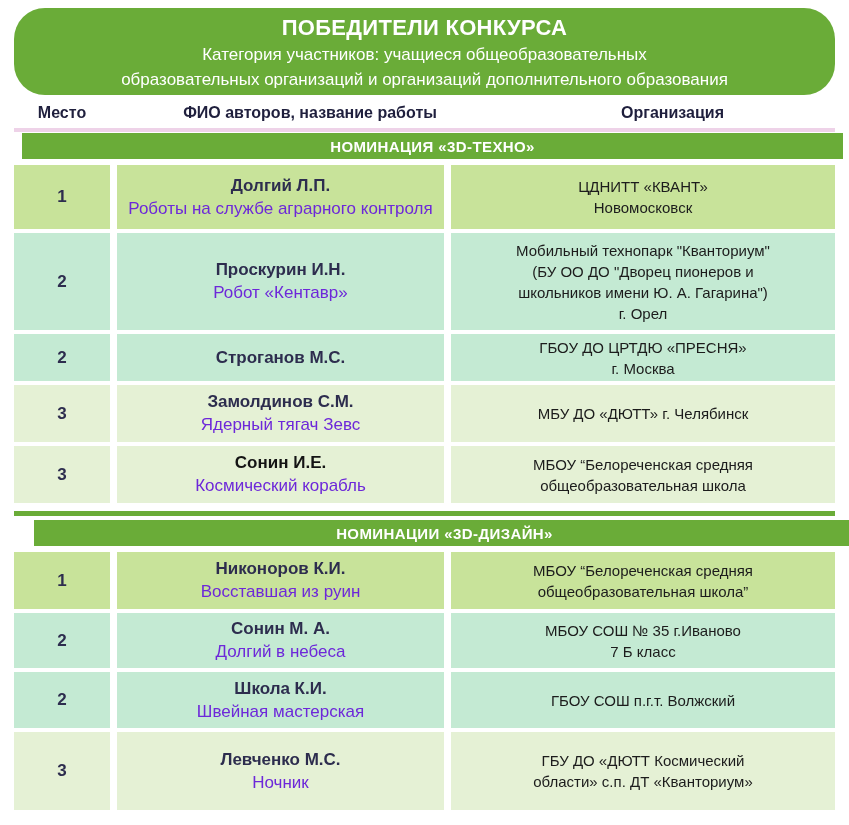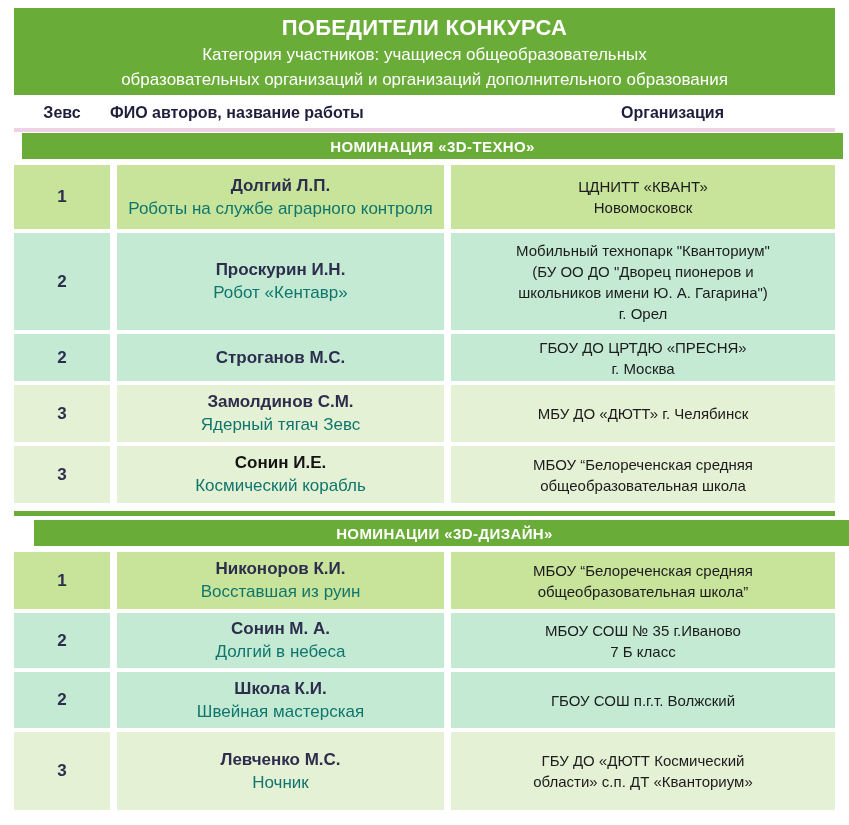--- a/index.html
+++ b/index.html
@@ -25,20 +25,21 @@
     position: absolute;
     left: 14px;
     top: 8px;
     width: 821px;
     height: 87px;
     background: #6aac38;
     box-sizing: border-box;
     padding: 6px 10px 4px 10px;
     text-align: center;
     color: #ffffff;
+    border-radius: 31px;
   }
   .banner-title {
     font-size: 22px;
     font-weight: bold;
     line-height: 28px;
     letter-spacing: 0.3px;
   }
   .banner-sub {
     font-size: 17px;
     font-weight: normal;
@@ -52,21 +53,21 @@
     top: 98px;
     width: 821px;
     height: 29px;
     display: flex;
     align-items: center;
     color: #1f1f3d;
     font-size: 16px;
     font-weight: bold;
   }
   .ch-place  { width: 96px;  text-align: center; }
-  .ch-work   { width: 400px; }
+  .ch-work   { width: 400px; text-align: center; }
   .ch-org    { flex: 1;      text-align: center; }
 
   .pink-rule {
     position: absolute;
     left: 14px;
     top: 128px;
     width: 821px;
     height: 4px;
     background: #eed2e8;
   }
@@ -123,21 +124,21 @@
   .work-name {
     font-size: 17px;
     font-weight: bold;
     color: #2d2d4e;
     line-height: 23px;
   }
   .work-name.ink-black { color: #141414; }
   .work-title {
     font-size: 17px;
     font-weight: normal;
-    color: #0f766e;
+    color: #6d28d9;
     line-height: 24px;
   }
   .org-text {
     font-size: 15px;
     font-weight: normal;
     color: #1c1c1c;
     line-height: 21px;
   }
   .org-text .ln { display: block; }
 
@@ -151,21 +152,21 @@
 
 <div class="page">
 
   <div class="banner">
     <div class="banner-title">ПОБЕДИТЕЛИ КОНКУРСА</div>
     <div class="banner-sub">Категория участников: учащиеся общеобразовательных</div>
     <div class="banner-sub">образовательных организаций и организаций дополнительного образования</div>
   </div>
 
   <div class="colhead">
-    <div class="ch-place">Зевс</div>
+    <div class="ch-place">Место</div>
     <div class="ch-work">ФИО авторов, название работы</div>
     <div class="ch-org">Организация</div>
   </div>
 
   <div class="pink-rule"></div>
 
   <div id="table-body">
       <div class="section-head" style="top: 133px;">НОМИНАЦИЯ «3D-ТЕХНО»</div>
       <div class="row" style="top: 165px; height: 64px;">
         <div class="cell c-place tint1">

